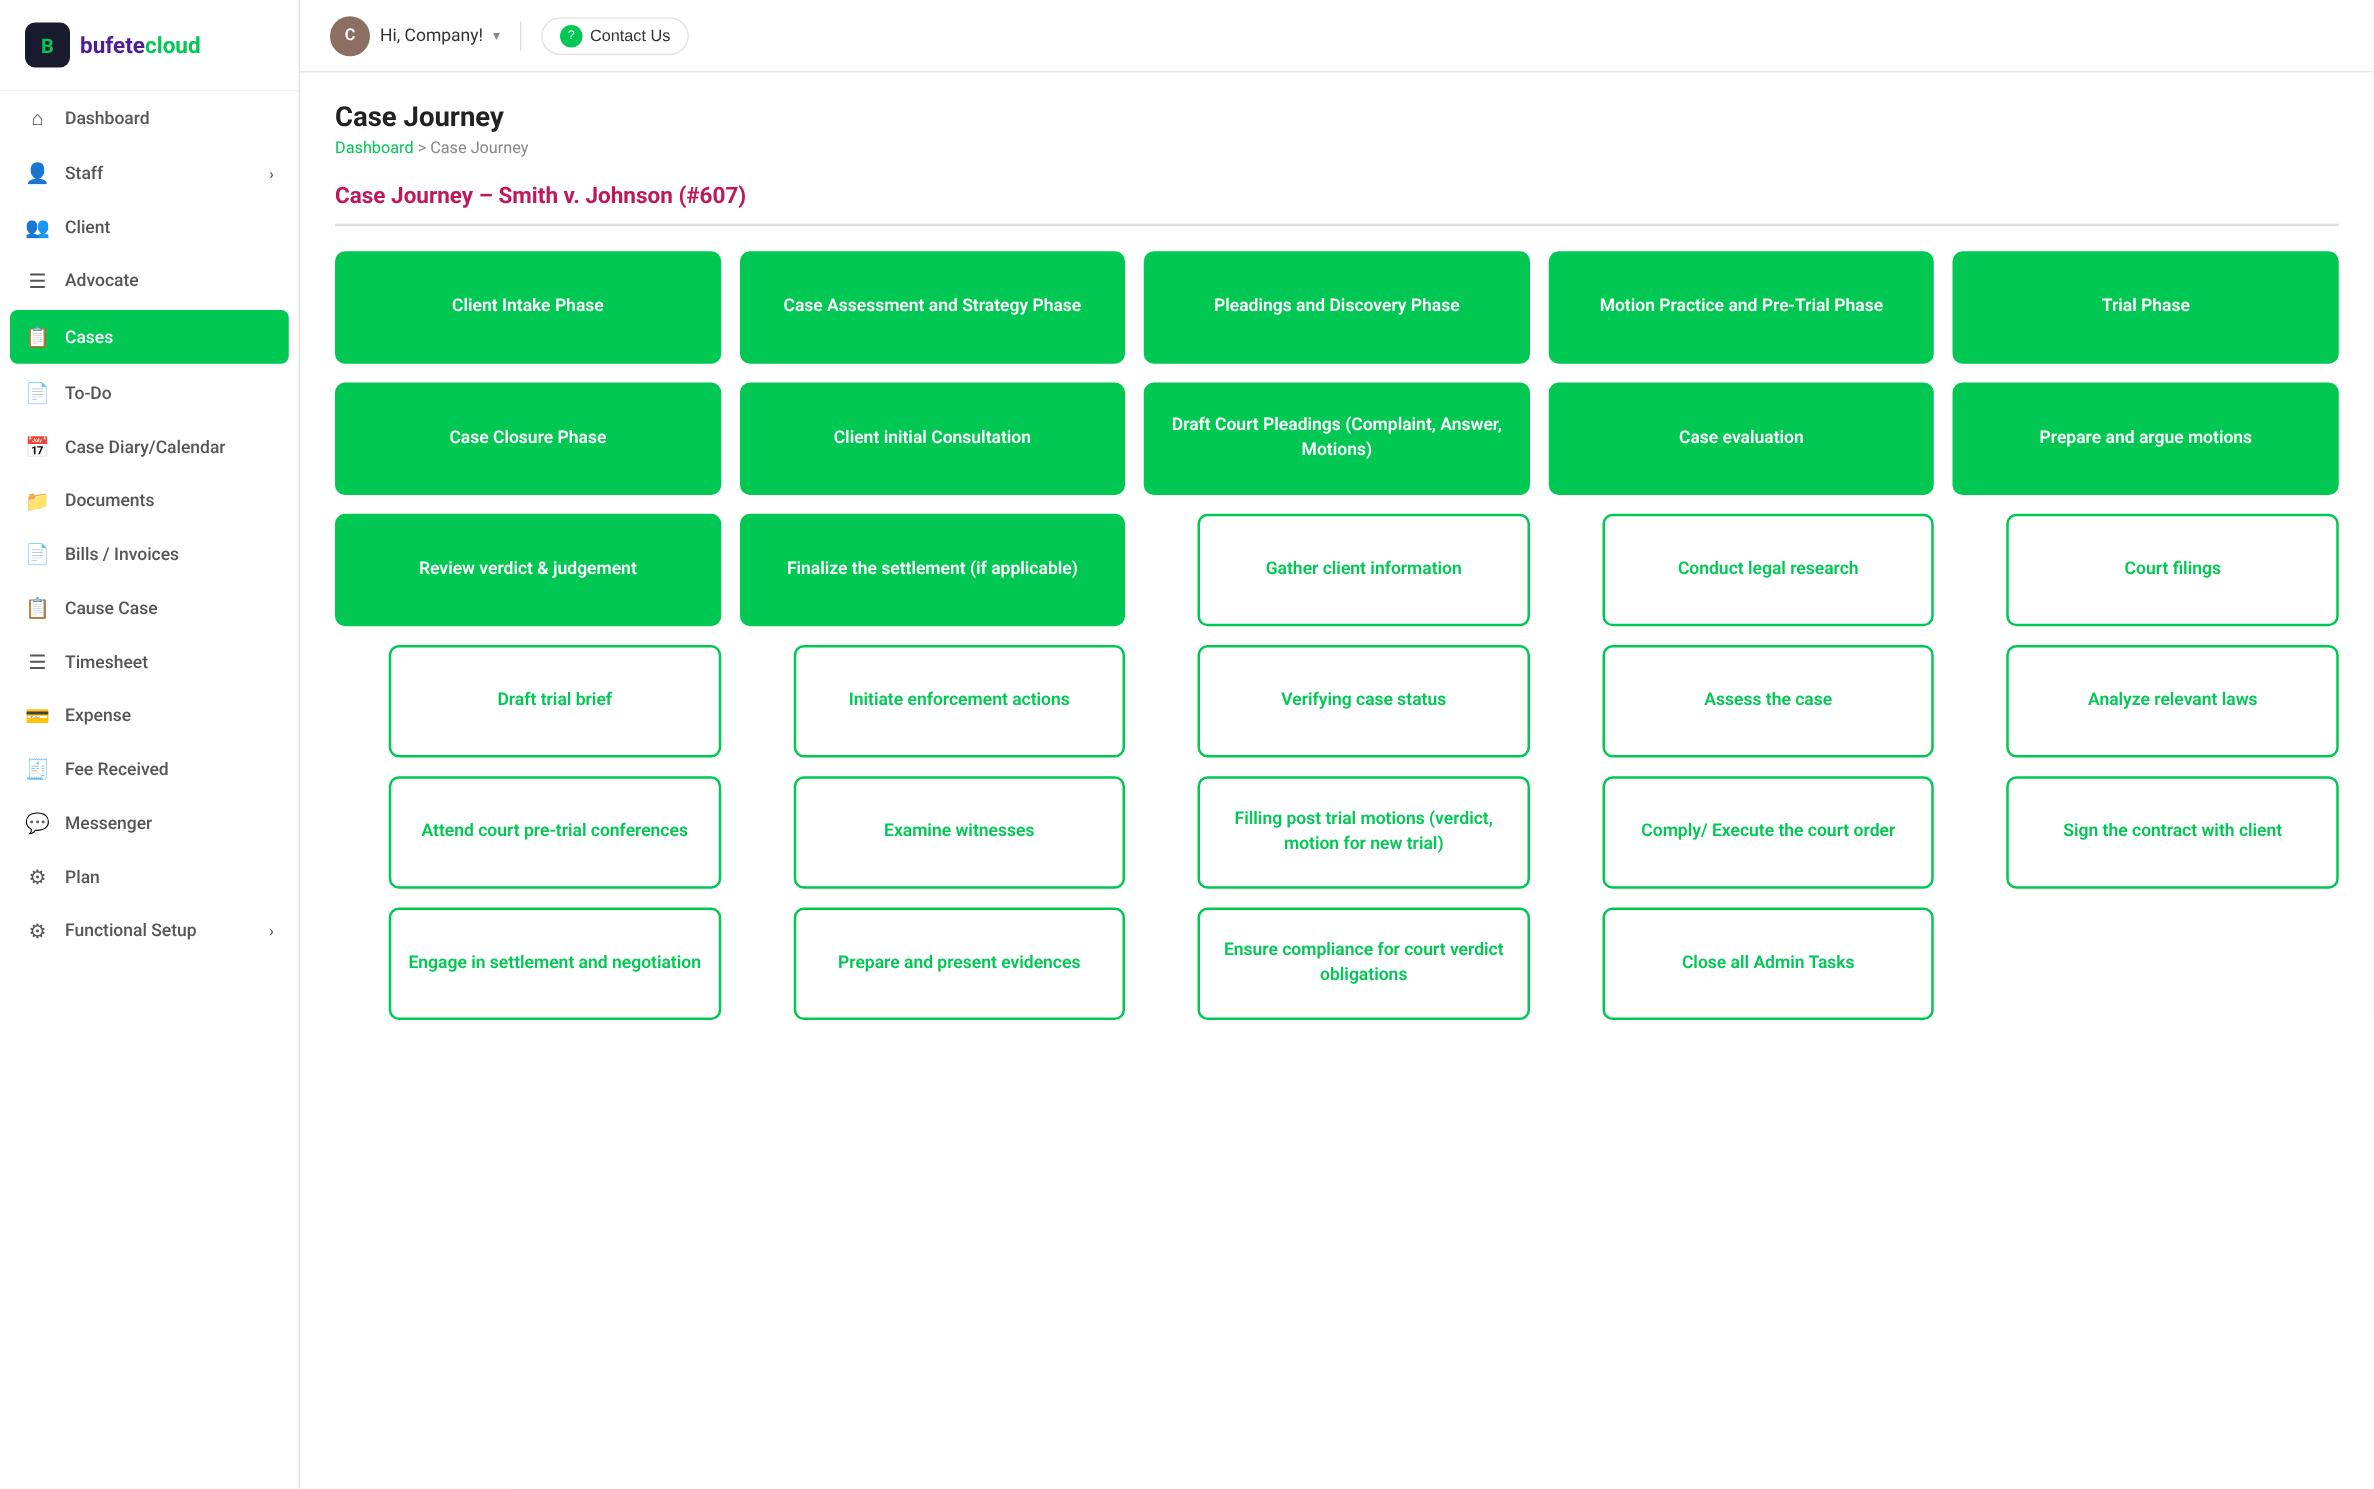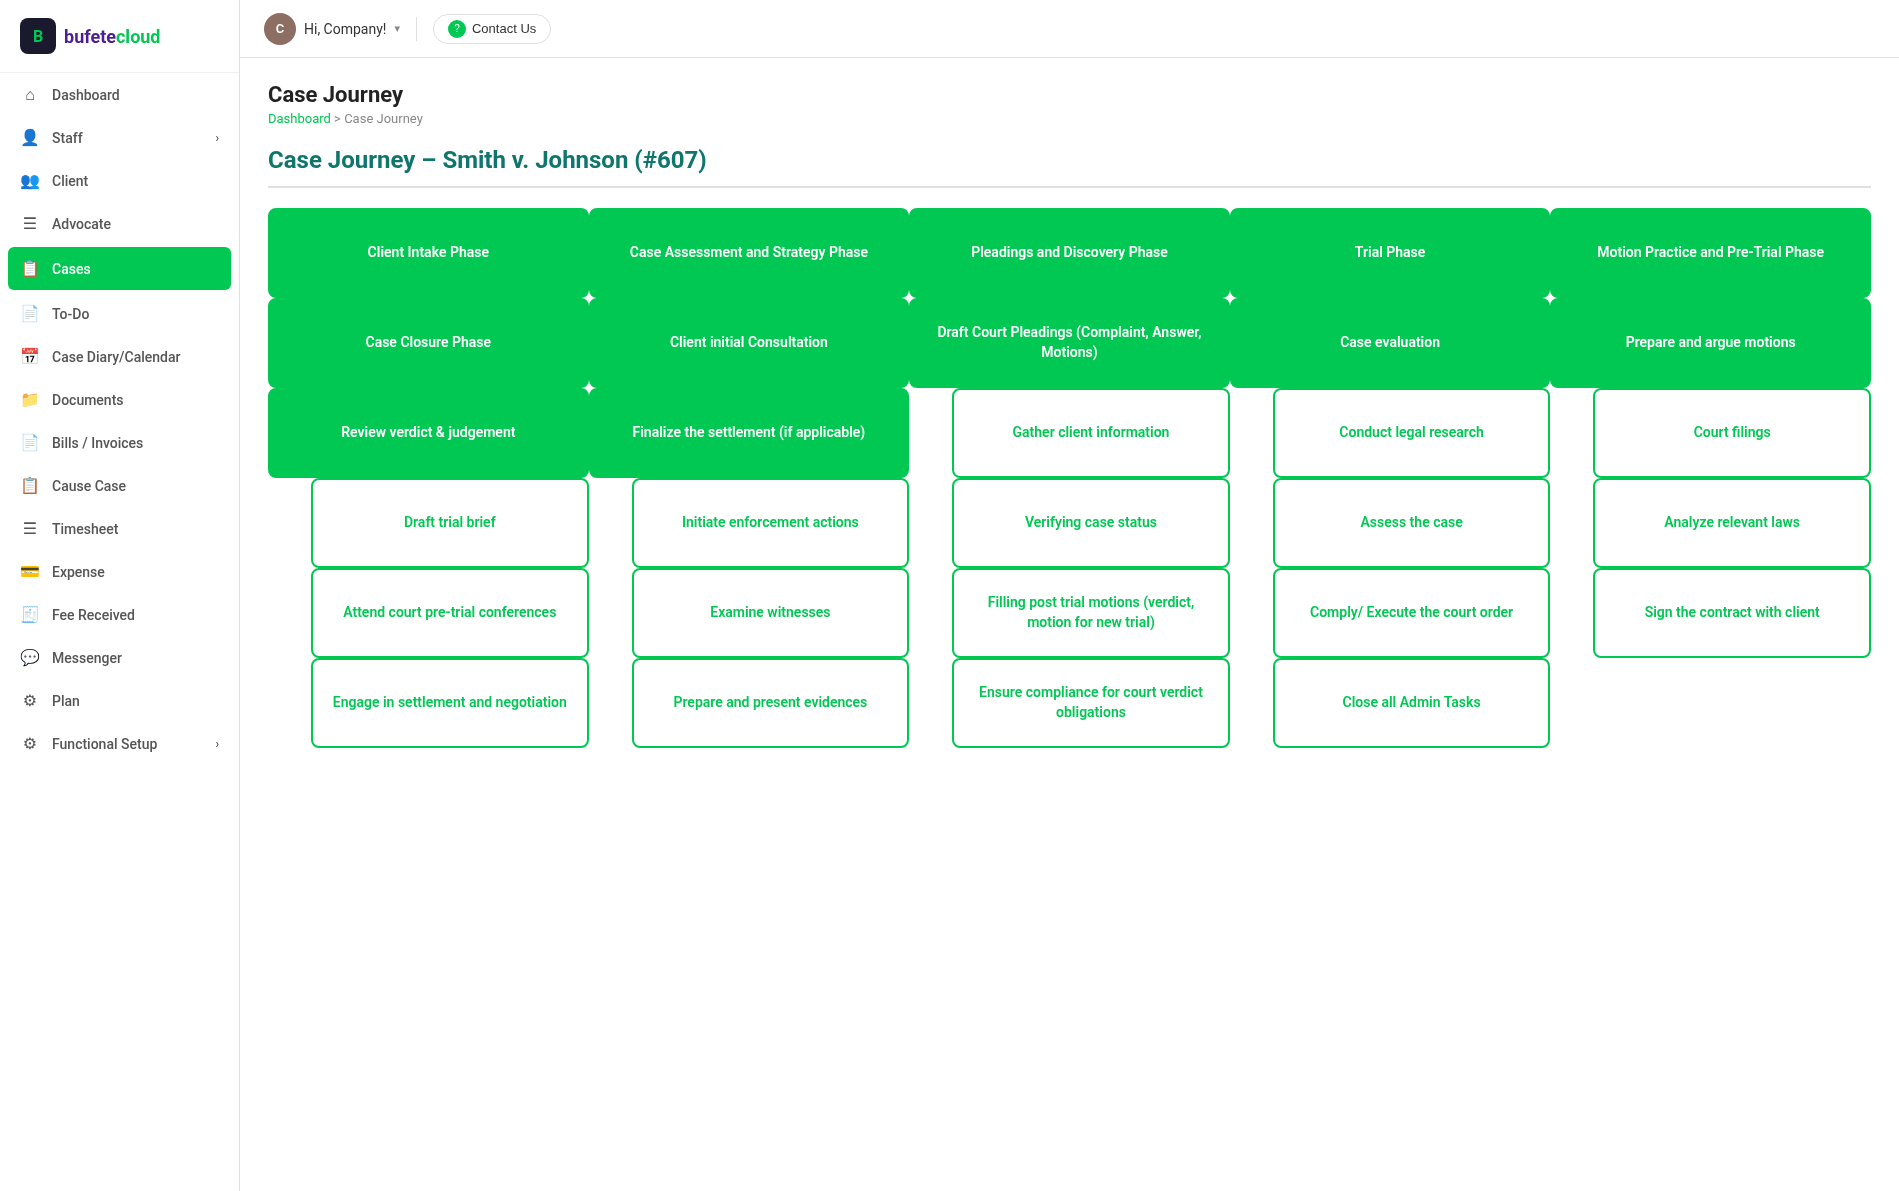--- a/index.html
+++ b/index.html
@@ -99,27 +99,27 @@
       flex: 1;
       overflow-y: auto;
       padding: 24px 28px;
       background: #fff;
     }
     .page-title { font-size: 22px; font-weight: 700; color: #222; margin-bottom: 4px; }
     .breadcrumb { font-size: 13px; color: #888; margin-bottom: 20px; }
     .breadcrumb a { color: #00c853; text-decoration: none; }
     .breadcrumb span { color: #888; }
 
-    .section-title { font-size: 24px; font-weight: 700; color: #0f766e; margin-bottom: 20px; border-bottom: 2px solid #e0e0e0; padding-bottom: 12px; }
+    .section-title { font-size: 18px; font-weight: 700; color: #be185d; margin-bottom: 20px; border-bottom: 2px solid #e0e0e0; padding-bottom: 12px; }
 
     
     .kanban-grid {
       display: grid;
       grid-template-columns: repeat(5, 1fr);
-      gap: 0;
+      gap: 15px;
     }
     .kanban-cell {
       border: 2px solid #00c853;
       border-radius: 8px;
       min-height: 90px;
       display: flex;
       align-items: center;
       justify-content: center;
       text-align: center;
       padding: 14px 10px;
@@ -255,22 +255,22 @@
       <span> &gt; </span>
       <span>Case Journey</span>
     </div>
 
     <div class="section-title">Case Journey – Smith v. Johnson (#607)</div>
 
     <div class="kanban-grid" id="kanban-grid">
         <div class="kanban-cell filled">Client Intake Phase</div>
         <div class="kanban-cell filled">Case Assessment and Strategy Phase</div>
         <div class="kanban-cell filled">Pleadings and Discovery Phase</div>
+        <div class="kanban-cell filled">Motion Practice and Pre-Trial Phase</div>
         <div class="kanban-cell filled">Trial Phase</div>
-        <div class="kanban-cell filled">Motion Practice and Pre-Trial Phase</div>
         <div class="kanban-cell filled">Case Closure Phase</div>
         <div class="kanban-cell filled">Client initial Consultation</div>
         <div class="kanban-cell filled">Draft Court Pleadings (Complaint, Answer, Motions)</div>
         <div class="kanban-cell filled">Case evaluation</div>
         <div class="kanban-cell filled">Prepare and argue motions</div>
         <div class="kanban-cell filled">Review verdict &amp; judgement</div>
         <div class="kanban-cell filled">Finalize the settlement (if applicable)</div>
         <div class="kanban-cell outline">Gather client information</div>
         <div class="kanban-cell outline">Conduct legal research</div>
         <div class="kanban-cell outline">Court filings</div>

